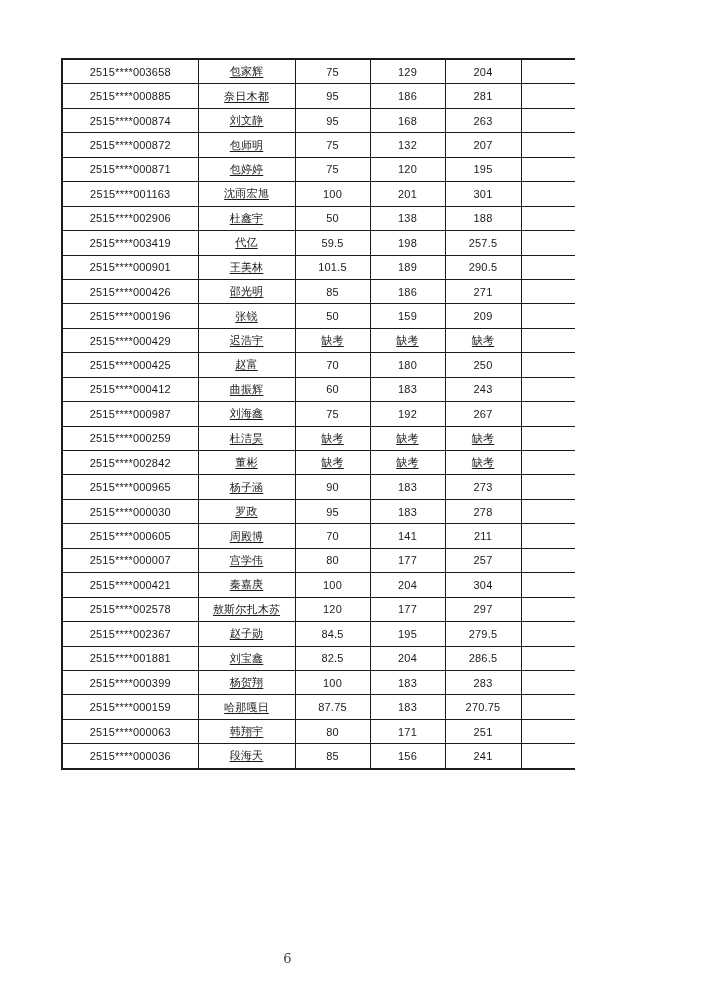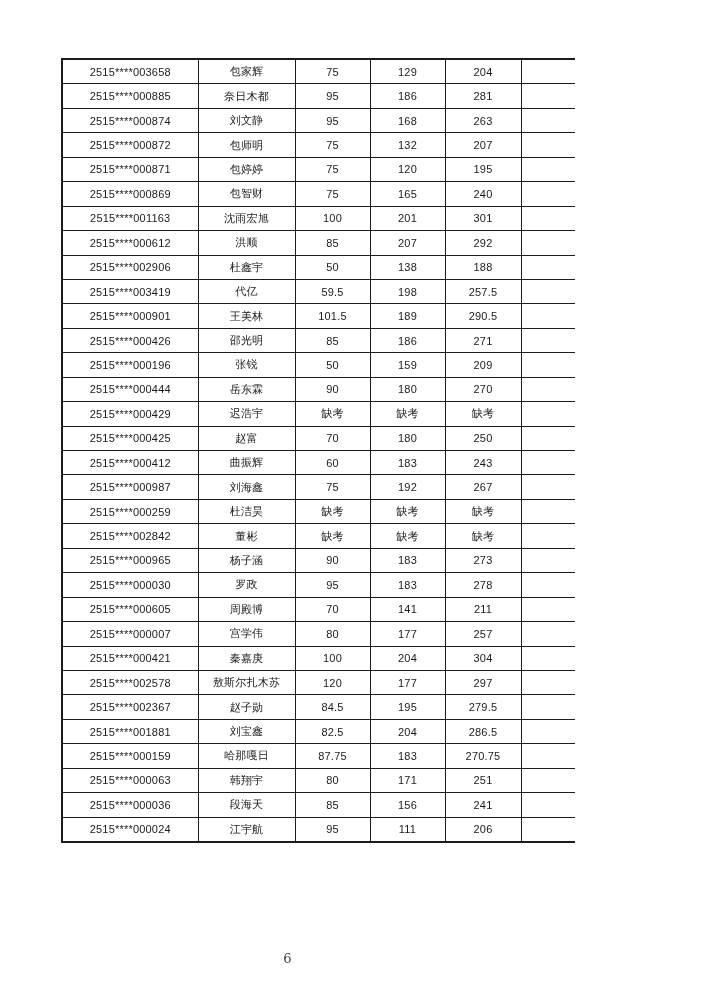--- a/index.html
+++ b/index.html
@@ -40,20 +40,21 @@
   col.c-id     { width: 136px; }
   col.c-name   { width: 97px;  }
   col.c-s1     { width: 75px;  }
   col.c-s2     { width: 75px;  }
   col.c-total  { width: 76px;  }
   col.c-remark { width: 121px; }
   .cjk {
     font-family: "DejaVu Serif", "Liberation Serif", serif;
     font-size: 12px;
     letter-spacing: 0.5px;
+    text-decoration: underline;
     text-decoration-thickness: 1px;
     text-underline-offset: 2px;
   }
   .footer {
     position: absolute;
     top: 951px;
     left: 0;
     width: 100%;
     text-align: center;
     font-family: "DejaVu Serif", "Liberation Serif", serif;
@@ -111,44 +112,28 @@
       </tr>
         <tr>
         <td>2515****000871</td>
         <td class="cjk">包婷婷</td>
         <td>75</td>
         <td>120</td>
         <td>195</td>
         <td></td>
       </tr>
         <tr>
-        <td>2515****000869</td>
-        <td class="cjk">包智财</td>
-        <td>75</td>
-        <td>165</td>
-        <td>240</td>
-        <td></td>
-      </tr>
-        <tr>
         <td>2515****001163</td>
         <td class="cjk">沈雨宏旭</td>
         <td>100</td>
         <td>201</td>
         <td>301</td>
         <td></td>
       </tr>
         <tr>
-        <td>2515****000612</td>
-        <td class="cjk">洪顺</td>
-        <td>85</td>
-        <td>207</td>
-        <td>292</td>
-        <td></td>
-      </tr>
-        <tr>
         <td>2515****002906</td>
         <td class="cjk">杜鑫宇</td>
         <td>50</td>
         <td>138</td>
         <td>188</td>
         <td></td>
       </tr>
         <tr>
         <td>2515****003419</td>
         <td class="cjk">代亿</td>
@@ -175,28 +160,20 @@
       </tr>
         <tr>
         <td>2515****000196</td>
         <td class="cjk">张锐</td>
         <td>50</td>
         <td>159</td>
         <td>209</td>
         <td></td>
       </tr>
         <tr>
-        <td>2515****000444</td>
-        <td class="cjk">岳东霖</td>
-        <td>90</td>
-        <td>180</td>
-        <td>270</td>
-        <td></td>
-      </tr>
-        <tr>
         <td>2515****000429</td>
         <td class="cjk">迟浩宇</td>
         <td class="cjk">缺考</td>
         <td class="cjk">缺考</td>
         <td class="cjk">缺考</td>
         <td></td>
       </tr>
         <tr>
         <td>2515****000425</td>
         <td class="cjk">赵富</td>
@@ -295,20 +272,28 @@
       </tr>
         <tr>
         <td>2515****001881</td>
         <td class="cjk">刘宝鑫</td>
         <td>82.5</td>
         <td>204</td>
         <td>286.5</td>
         <td></td>
       </tr>
         <tr>
+        <td>2515****000399</td>
+        <td class="cjk">杨贺翔</td>
+        <td>100</td>
+        <td>183</td>
+        <td>283</td>
+        <td></td>
+      </tr>
+        <tr>
         <td>2515****000159</td>
         <td class="cjk">哈那嘎日</td>
         <td>87.75</td>
         <td>183</td>
         <td>270.75</td>
         <td></td>
       </tr>
         <tr>
         <td>2515****000063</td>
         <td class="cjk">韩翔宇</td>
@@ -318,26 +303,18 @@
         <td></td>
       </tr>
         <tr>
         <td>2515****000036</td>
         <td class="cjk">段海天</td>
         <td>85</td>
         <td>156</td>
         <td>241</td>
         <td></td>
       </tr>
-        <tr>
-        <td>2515****000024</td>
-        <td class="cjk">江宇航</td>
-        <td>95</td>
-        <td>111</td>
-        <td>206</td>
-        <td></td>
-      </tr>
       </tbody>
   </table>
 
   <div class="footer">6</div>
 
 </div>
 
 </body></html>

